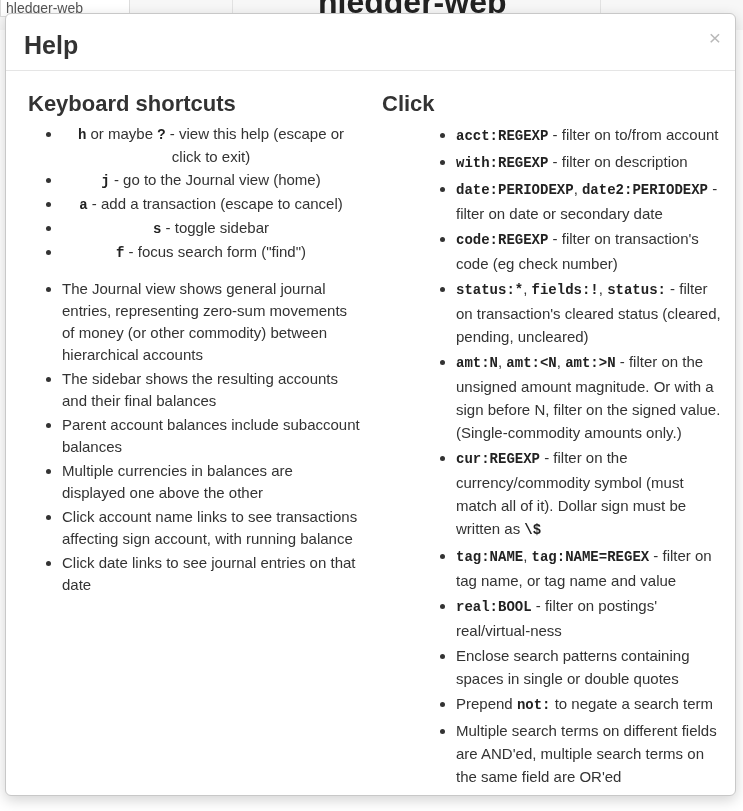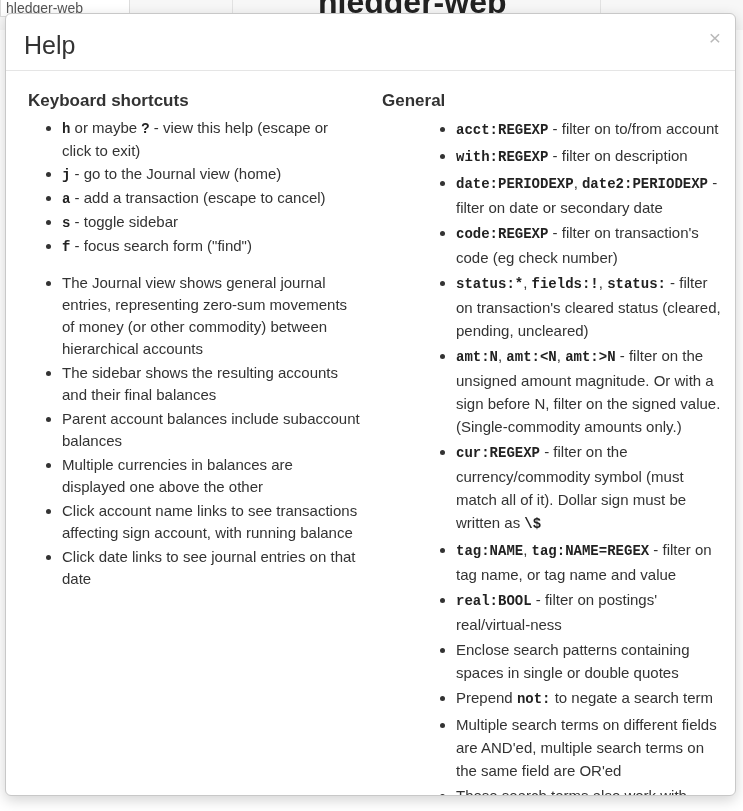--- a/index.html
+++ b/index.html
@@ -83,21 +83,21 @@
     height: 57px;
     border-bottom: 1px solid #e5e5e5;
     box-sizing: border-box;
   }
   .modal-title {
     position: absolute;
     left: 18px;
     top: 17px;
     font-size: 25px;
     color: #333;
-    font-weight: normal;
+    font-weight: bold;
     margin: 0;
   }
   .close-btn {
     position: absolute;
     right: 14px;
     top: 13px;
     font-size: 21px;
     line-height: 21px;
     color: #b9b9b9;
     background: none;
@@ -115,38 +115,39 @@
   }
   .col-left {
     width: 362px;
     padding: 0 8px 0 18px;
   }
   .col-right {
     width: 367px;
     padding: 0 10px 0 10px;
   }
   h4.section {
-    font-size: 17px;
+    font-size: 22px;
     color: #333;
     margin: 6px 0 6px 4px;
     font-weight: bold;
   }
   ul.help-list {
     margin: 0 0 14px 0;
     padding-left: 38px;
     list-style-type: disc;
   }
   ul.help-list li {
     font-size: 15px;
     line-height: 22px;
     color: #333;
     margin-bottom: 2px;
   }
   ul.help-list.tight li {
     margin-bottom: 1px;
+    text-align: center;
   }
   code, .kbd {
     font-family: "Liberation Mono", "DejaVu Sans Mono", monospace;
     font-size: 14px;
     font-weight: bold;
     color: #222;
   }
   .search-col ul.help-list li {
     line-height: 23px;
     margin-left: 40px;
@@ -181,21 +182,21 @@
         <ul class="help-list">
           <li>The Journal view shows general journal entries, representing zero-sum movements of money (or other commodity) between hierarchical accounts</li>
           <li>The sidebar shows the resulting accounts and their final balances</li>
           <li>Parent account balances include subaccount balances</li>
           <li>Multiple currencies in balances are displayed one above the other</li>
           <li>Click account name links to see transactions affecting sign account, with running balance</li>
           <li>Click date links to see journal entries on that date</li>
         </ul>
       </div>
     <div class="col col-right search-col">
-        <h4 class="section">General</h4>
+        <h4 class="section">Click</h4>
         <ul class="help-list">
           <li><code>acct:REGEXP</code> - filter on to/from account</li>
           <li><code>with:REGEXP</code> - filter on description</li>
           <li><code>date:PERIODEXP</code>, <code>date2:PERIODEXP</code> - filter on date or secondary date</li>
           <li><code>code:REGEXP</code> - filter on transaction's code (eg check number)</li>
           <li><code>status:*</code>, <code>fields:!</code>, <code>status:</code> - filter on transaction's cleared status (cleared, pending, uncleared)</li>
           <li><code>amt:N</code>, <code>amt:&lt;N</code>, <code>amt:&gt;N</code> - filter on the unsigned amount magnitude. Or with a sign before N, filter on the signed value. (Single-commodity amounts only.)</li>
           <li><code>cur:REGEXP</code> - filter on the currency/commodity symbol (must match all of it). Dollar sign must be written as <code>\$</code></li>
           <li><code>tag:NAME</code>, <code>tag:NAME=REGEX</code> - filter on tag name, or tag name and value</li>
           <li><code>real:BOOL</code> - filter on postings' real/virtual-ness</li>

